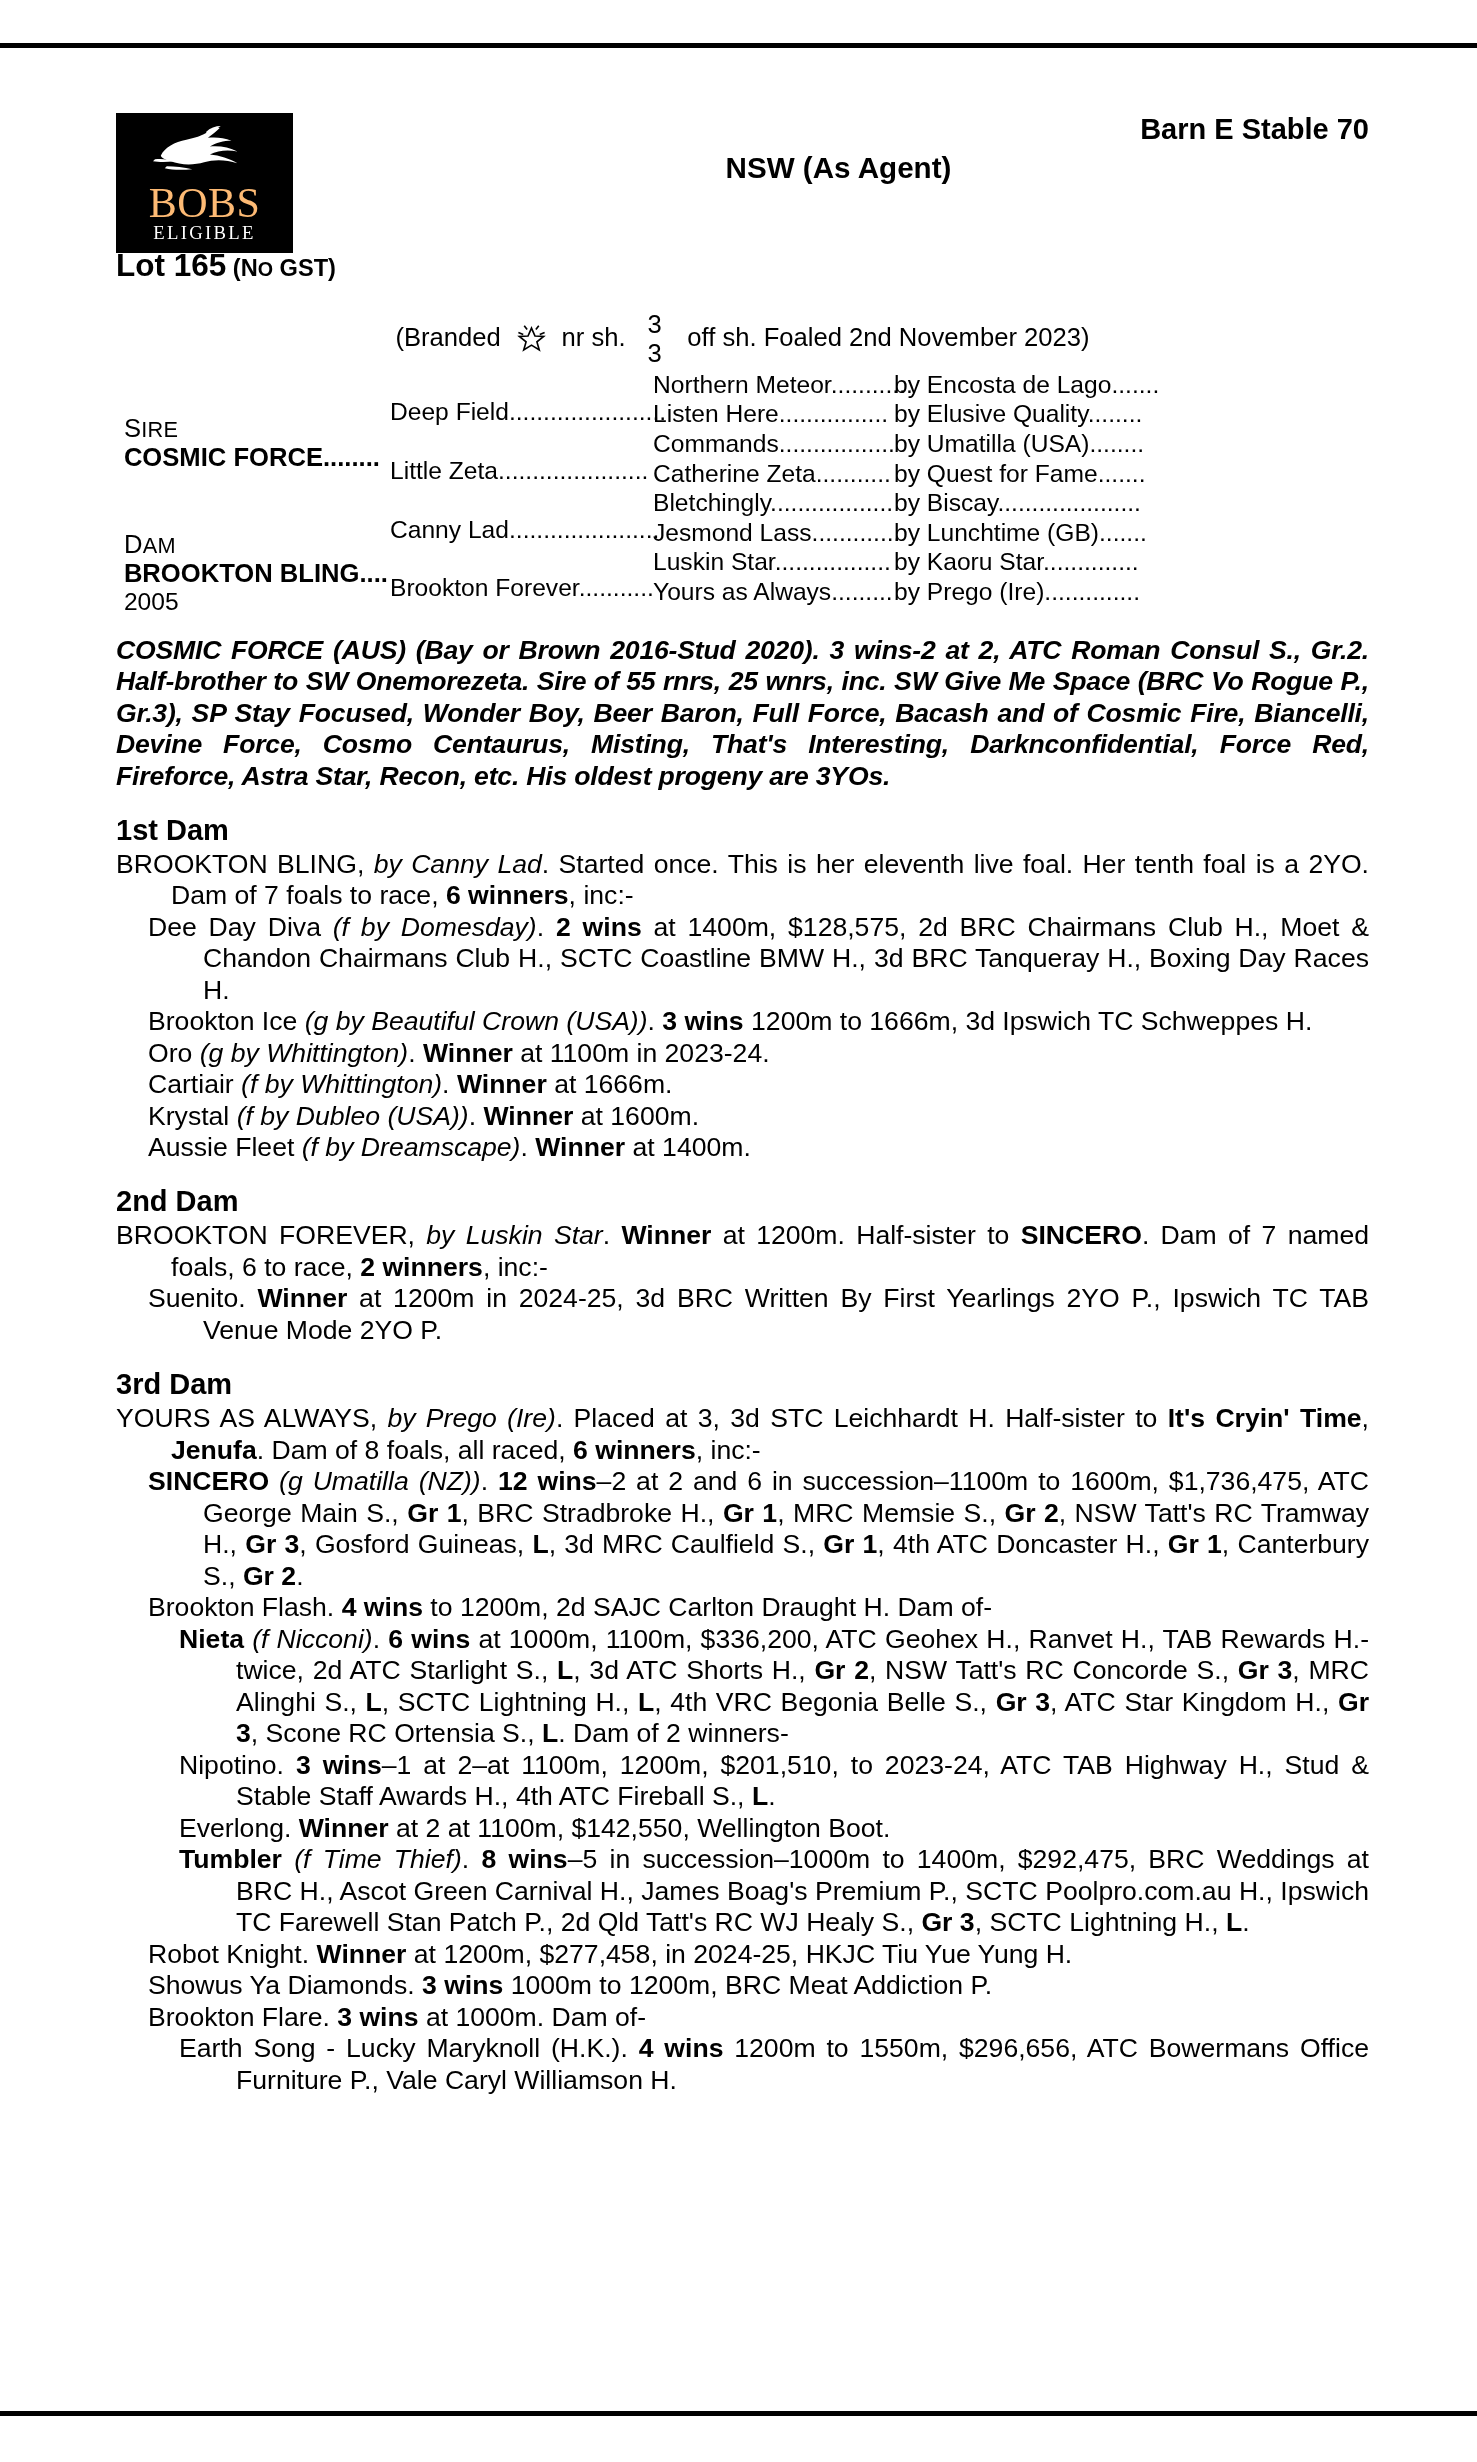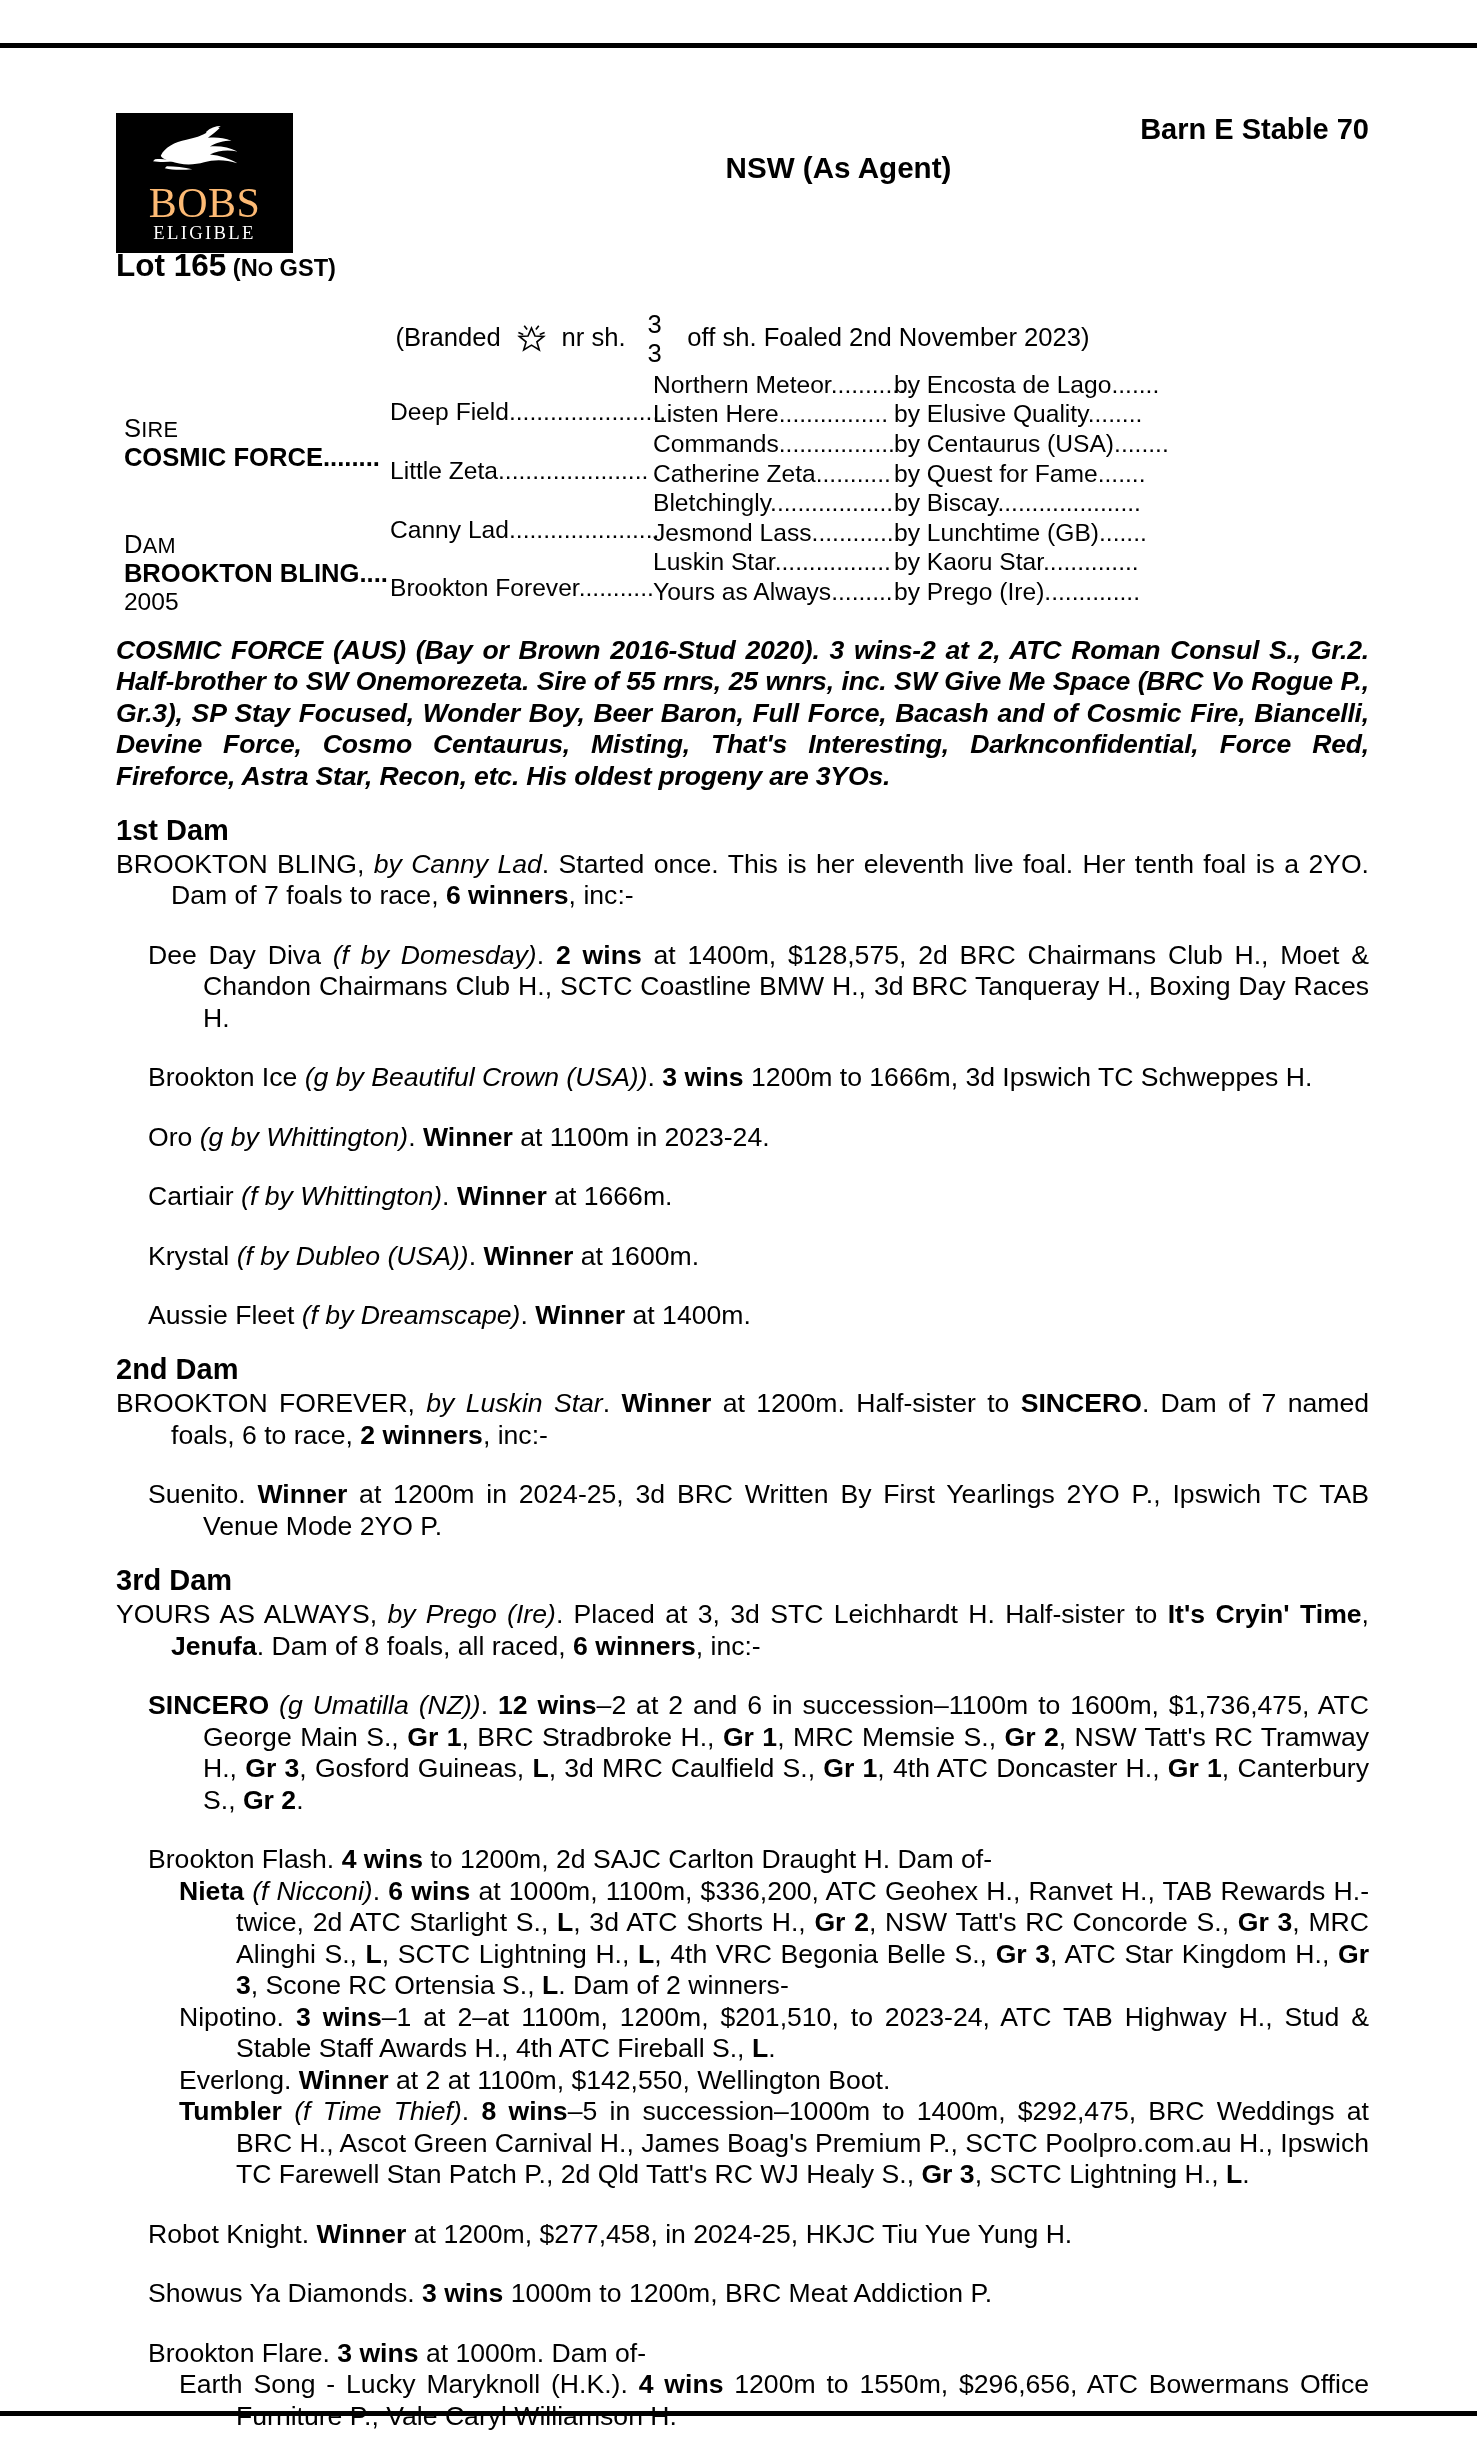--- a/index.html
+++ b/index.html
@@ -234,21 +234,21 @@
     margin-top: 21.7px;
     margin-bottom: 2px;
   }
   .entry {
     font-size: 26.6px;
     line-height: 31.5px;
     text-align: justify;
     text-justify: inter-word;
   }
   .entry.hang0 { padding-left: 55px; text-indent: -55px; }
-  .entry.hang1 { padding-left: 87px; text-indent: -55px; margin-top: 28px; }
+  .entry.hang1 { padding-left: 87px; text-indent: -55px; }
   .entry.hang2 { padding-left: 120px; text-indent: -57px; }
   b { font-weight: bold; }
   i { font-style: italic; }
 </style>
 </head>
 <body>
 
 <div class="page">
 
   <div class="rule rule-top"></div>
@@ -330,21 +330,21 @@
         <div class="g3" style="top:83px"><span>Catherine Zeta</span><span class="dots">...........</span></div>
         <div class="g3" style="top:112px"><span>Bletchingly</span><span class="dots">..................</span></div>
         <div class="g3" style="top:142px"><span>Jesmond Lass</span><span class="dots">.............</span></div>
         <div class="g3" style="top:171px"><span>Luskin Star</span><span class="dots">.................</span></div>
         <div class="g3" style="top:201px"><span>Yours as Always</span><span class="dots">.........</span></div>
       </div>
 
       <div class="ped-col-4">
         <div class="g4" style="top:-5.9px"><span>by Encosta de Lago</span><span class="dots">.......</span></div>
         <div class="g4" style="top:23.6px"><span>by Elusive Quality</span><span class="dots">........</span></div>
-        <div class="g4" style="top:53px"><span>by Centaurus (USA)</span><span class="dots">........</span></div>
+        <div class="g4" style="top:53px"><span>by Umatilla (USA)</span><span class="dots">........</span></div>
         <div class="g4" style="top:83px"><span>by Quest for Fame</span><span class="dots">.......</span></div>
         <div class="g4" style="top:112px"><span>by Biscay</span><span class="dots">.....................</span></div>
         <div class="g4" style="top:142px"><span>by Lunchtime (GB)</span><span class="dots">.......</span></div>
         <div class="g4" style="top:171px"><span>by Kaoru Star</span><span class="dots">..............</span></div>
         <div class="g4" style="top:201px"><span>by Prego (Ire)</span><span class="dots">..............</span></div>
       </div>
     </div>
 
     <div class="sire-para">COSMIC FORCE (AUS) (Bay or Brown 2016-Stud 2020). 3 wins-2 at 2, ATC Roman Consul S., Gr.2. Half-brother to SW Onemorezeta. Sire of 55 rnrs, 25 wnrs, inc. SW Give Me Space (BRC Vo Rogue P., Gr.3), SP Stay Focused, Wonder Boy, Beer Baron, Full Force, Bacash and of Cosmic Fire, Biancelli, Devine Force, Cosmo Centaurus, Misting, That's Interesting, Darknconfidential, Force Red, Fireforce, Astra Star, Recon, etc. His oldest progeny are 3YOs.</div>
 

